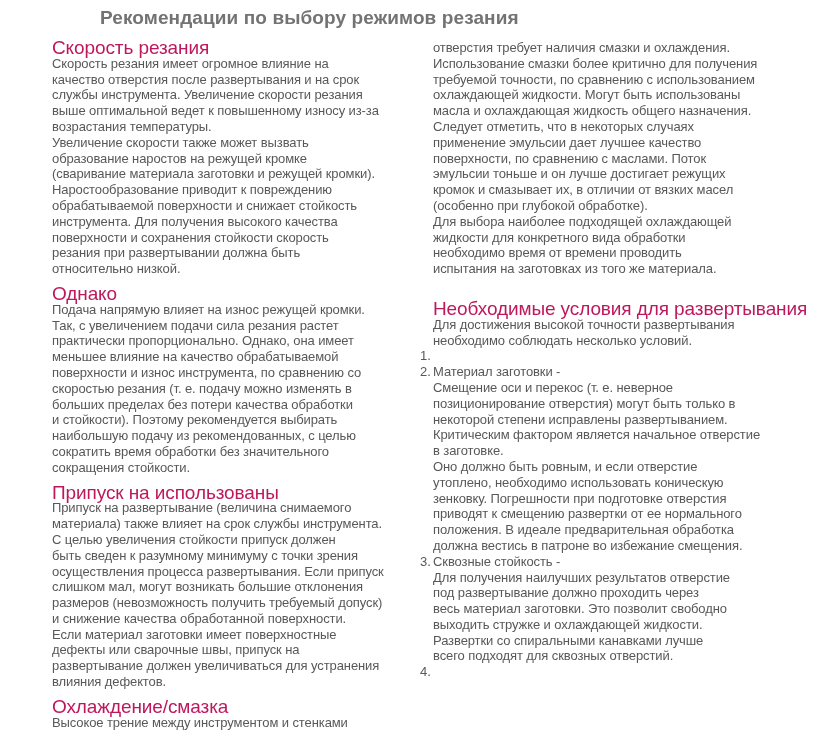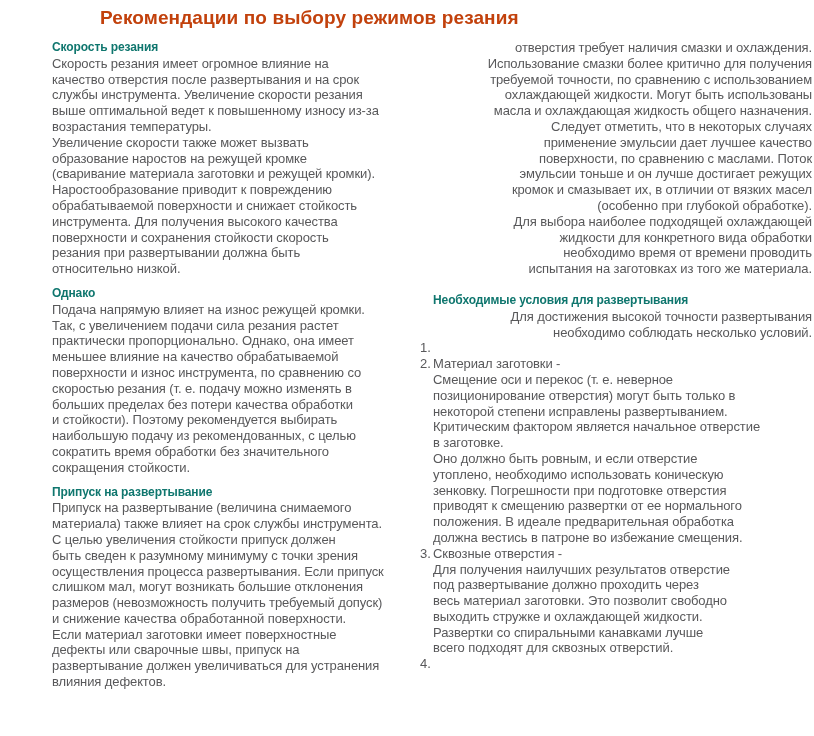--- a/index.html
+++ b/index.html
@@ -13,50 +13,50 @@
     color: #58585a;
   }
   .doc-title {
     position: absolute;
     left: 100px;
     top: 7px;
     margin: 0;
     font-size: 19px;
     line-height: 21px;
     font-weight: 700;
-    color: #c2410c;
+    color: #737373;
     letter-spacing: 0.1px;
     white-space: pre;
   }
   .col {
     position: absolute;
     top: 40px;
     font-size: 13px;
     line-height: 15.8px;
     letter-spacing: -0.1px;
   }
   .col-left  { left: 52px;  width: 372px; }
   .col-right { left: 420px; width: 392px; }
   .section-heading {
-    font-size: 12px;
+    font-size: 19px;
     line-height: 15.8px;
-    font-weight: 700;
-    color: #0f766e;
+    font-weight: 400;
+    color: #be185d;
     margin: 9px 0 0 0;
     letter-spacing: -0.1px;
     white-space: pre;
   }
   .col-left .doc-section:first-child .section-heading { margin-top: 0; }
   .body-text {
     margin: 0;
     white-space: pre;
   }
   
-  .col-right .indented { padding-left: 13px; text-align: right; }
-  .col-right .section-heading.right-heading { margin: 16px 0 0 13px; }
+  .col-right .indented { padding-left: 13px; }
+  .col-right .section-heading.right-heading { margin: 24px 0 0 13px; }
   .conditions-list { list-style: none; margin: 0; padding: 0; }
   .conditions-list li { display: flex; align-items: flex-start; }
   .item-number { flex: none; width: 13px; white-space: pre; }
   .item-text { white-space: pre; }
 </style>
 </head>
 <body>
 
 <div class="page">
 
@@ -88,33 +88,37 @@
 меньшее влияние на качество обрабатываемой
 поверхности и износ инструмента, по сравнению со
 скоростью резания (т. е. подачу можно изменять в
 больших пределах без потери качества обработки
 и стойкости). Поэтому рекомендуется выбирать
 наибольшую подачу из рекомендованных, с целью
 сократить время обработки без значительного
 сокращения стойкости.</p>
     </section>
     <section class="doc-section">
-      <h2 class="section-heading">Припуск на развертывание</h2>
+      <h2 class="section-heading">Припуск на использованы</h2>
       <p class="body-text">Припуск на развертывание (величина снимаемого
 материала) также влияет на срок службы инструмента.
 С целью увеличения стойкости припуск должен
 быть сведен к разумному минимуму с точки зрения
 осуществления процесса развертывания. Если припуск
 слишком мал, могут возникать большие отклонения
 размеров (невозможность получить требуемый допуск)
 и снижение качества обработанной поверхности.
 Если материал заготовки имеет поверхностные
 дефекты или сварочные швы, припуск на
 развертывание должен увеличиваться для устранения
 влияния дефектов.</p>
+    </section>
+    <section class="doc-section">
+      <h2 class="section-heading">Охлаждение/смазка</h2>
+      <p class="body-text">Высокое трение между инструментом и стенками</p>
     </section>
   </div>
 
   <div class="col col-right">
     <p class="body-text indented">отверстия требует наличия смазки и охлаждения.
 Использование смазки более критично для получения
 требуемой точности, по сравнению с использованием
 охлаждающей жидкости. Могут быть использованы
 масла и охлаждающая жидкость общего назначения.
 Следует отметить, что в некоторых случаях
@@ -147,21 +151,21 @@
 в заготовке.
 Оно должно быть ровным, и если отверстие
 утоплено, необходимо использовать коническую
 зенковку. Погрешности при подготовке отверстия
 приводят к смещению развертки от ее нормального
 положения. В идеале предварительная обработка
 должна вестись в патроне во избежание смещения.</span>
         </li>
         <li>
           <span class="item-number">3.</span>
-          <span class="item-text">Сквозные отверстия -
+          <span class="item-text">Сквозные стойкость -
 Для получения наилучших результатов отверстие
 под развертывание должно проходить через
 весь материал заготовки. Это позволит свободно
 выходить стружке и охлаждающей жидкости.
 Развертки со спиральными канавками лучше
 всего подходят для сквозных отверстий.</span>
         </li>
         <li>
           <span class="item-number">4.</span>
         </li>

